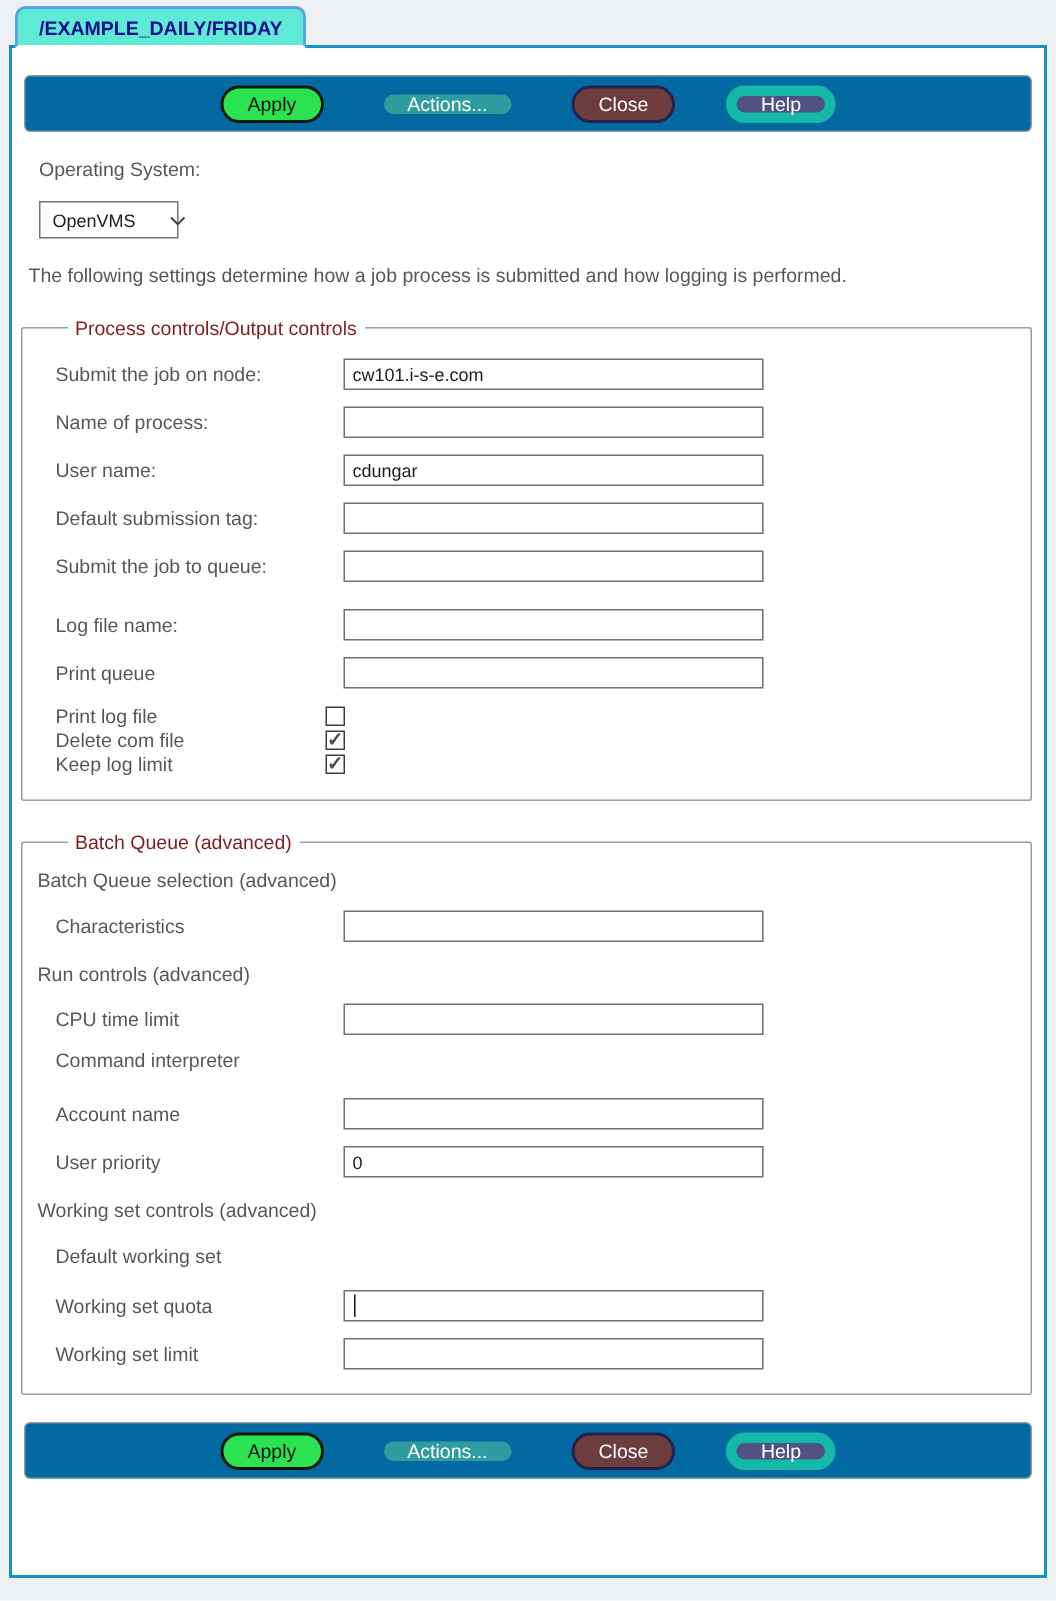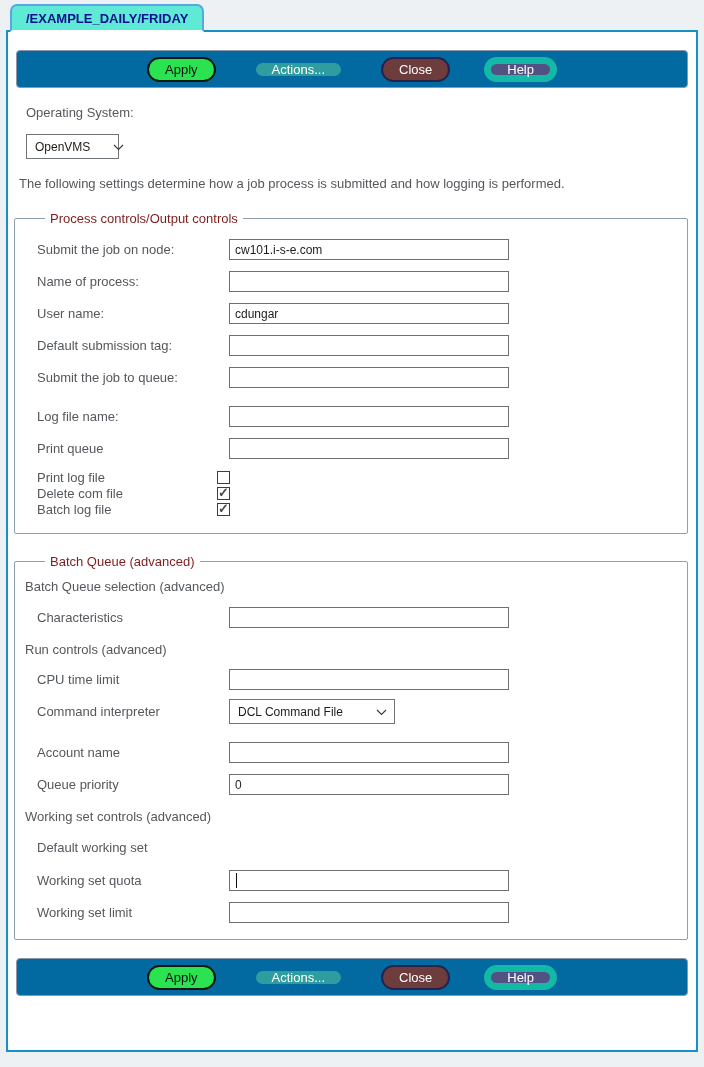--- a/index.html
+++ b/index.html
@@ -188,21 +188,21 @@
     <div class="chkgroup">
       <div class="chkrow">
         <span class="clabel">Print log file</span>
         <span class="checkbox"></span>
       </div>
       <div class="chkrow">
         <span class="clabel">Delete com file</span>
         <span class="checkbox checked"></span>
       </div>
       <div class="chkrow">
-        <span class="clabel">Batch log file</span>
+        <span class="clabel">Keep log limit</span>
         <span class="checkbox checked"></span>
       </div>
     </div>
   </fieldset>
 
   
   <fieldset>
     <legend>Batch Queue (advanced)</legend>
 
     <div class="section-header" style="margin-top:8px">Batch Queue selection (advanced)</div>
@@ -214,36 +214,28 @@
 
     <div class="section-header">Run controls (advanced)</div>
 
     <div class="row" style="margin-top:12px">
       <label class="flabel">CPU time limit</label>
       <input class="tinput" value="" style="">
     </div>
 
     <div class="row" style="margin-top:9px">
       <label class="flabel">Command interpreter</label>
-      <div class="select select-ci">
-        <span>DCL Command File</span>
-        <span class="chevron">
-          <svg width="11" height="7" viewBox="0 0 11 7">
-              <path d="M1 1 L5.5 5.5 L10 1" stroke="#3c3c3c" stroke-width="1.2" fill="none"></path>
-            </svg>
-        </span>
-      </div>
     </div>
 
     <div class="row gap-lg">
       <label class="flabel">Account name</label>
       <input class="tinput" value="" style="">
     </div>
     <div class="row">
-      <label class="flabel">Queue priority</label>
+      <label class="flabel">User priority</label>
       <input class="tinput" value="0" style="">
     </div>
 
     <div class="section-header">Working set controls (advanced)</div>
 
     <div class="sub-label">Default working set</div>
 
     <div class="row" style="margin-top:15px">
       <label class="flabel">Working set quota</label>
       <span class="input-wrap">

